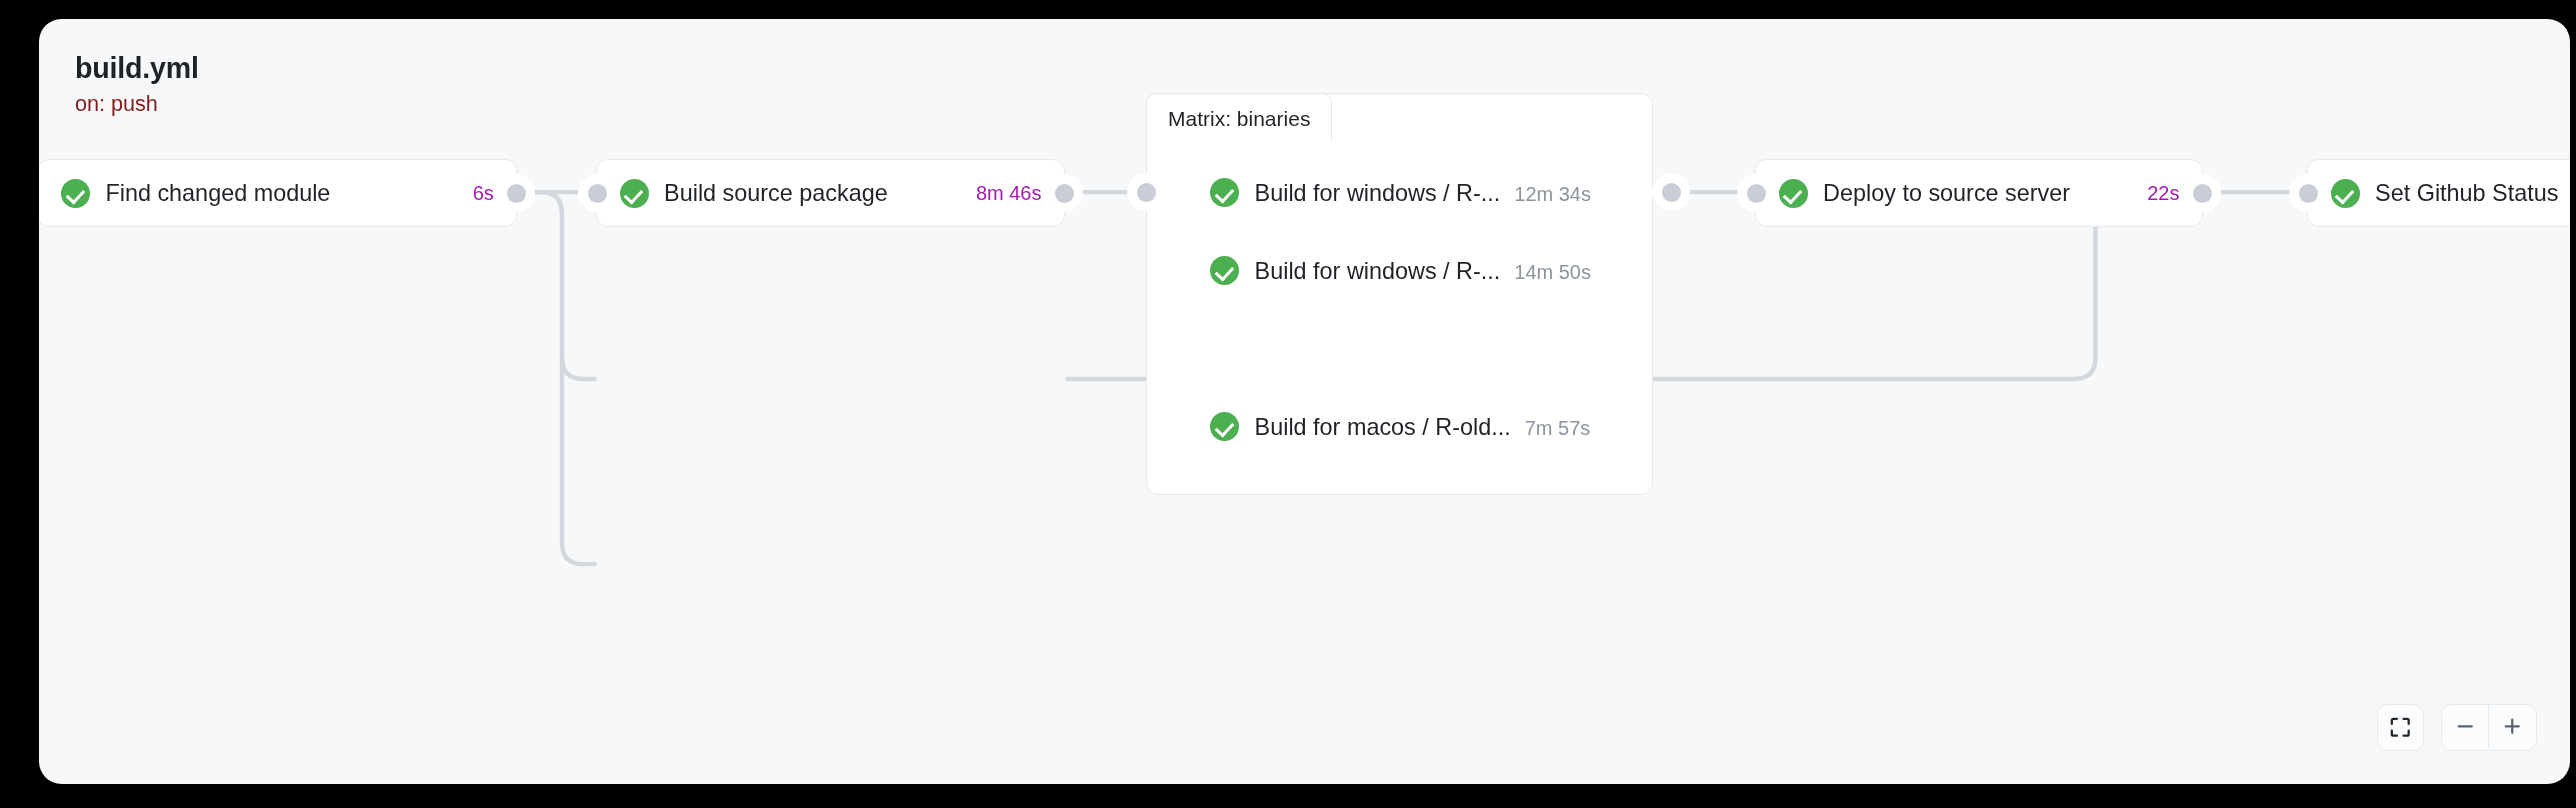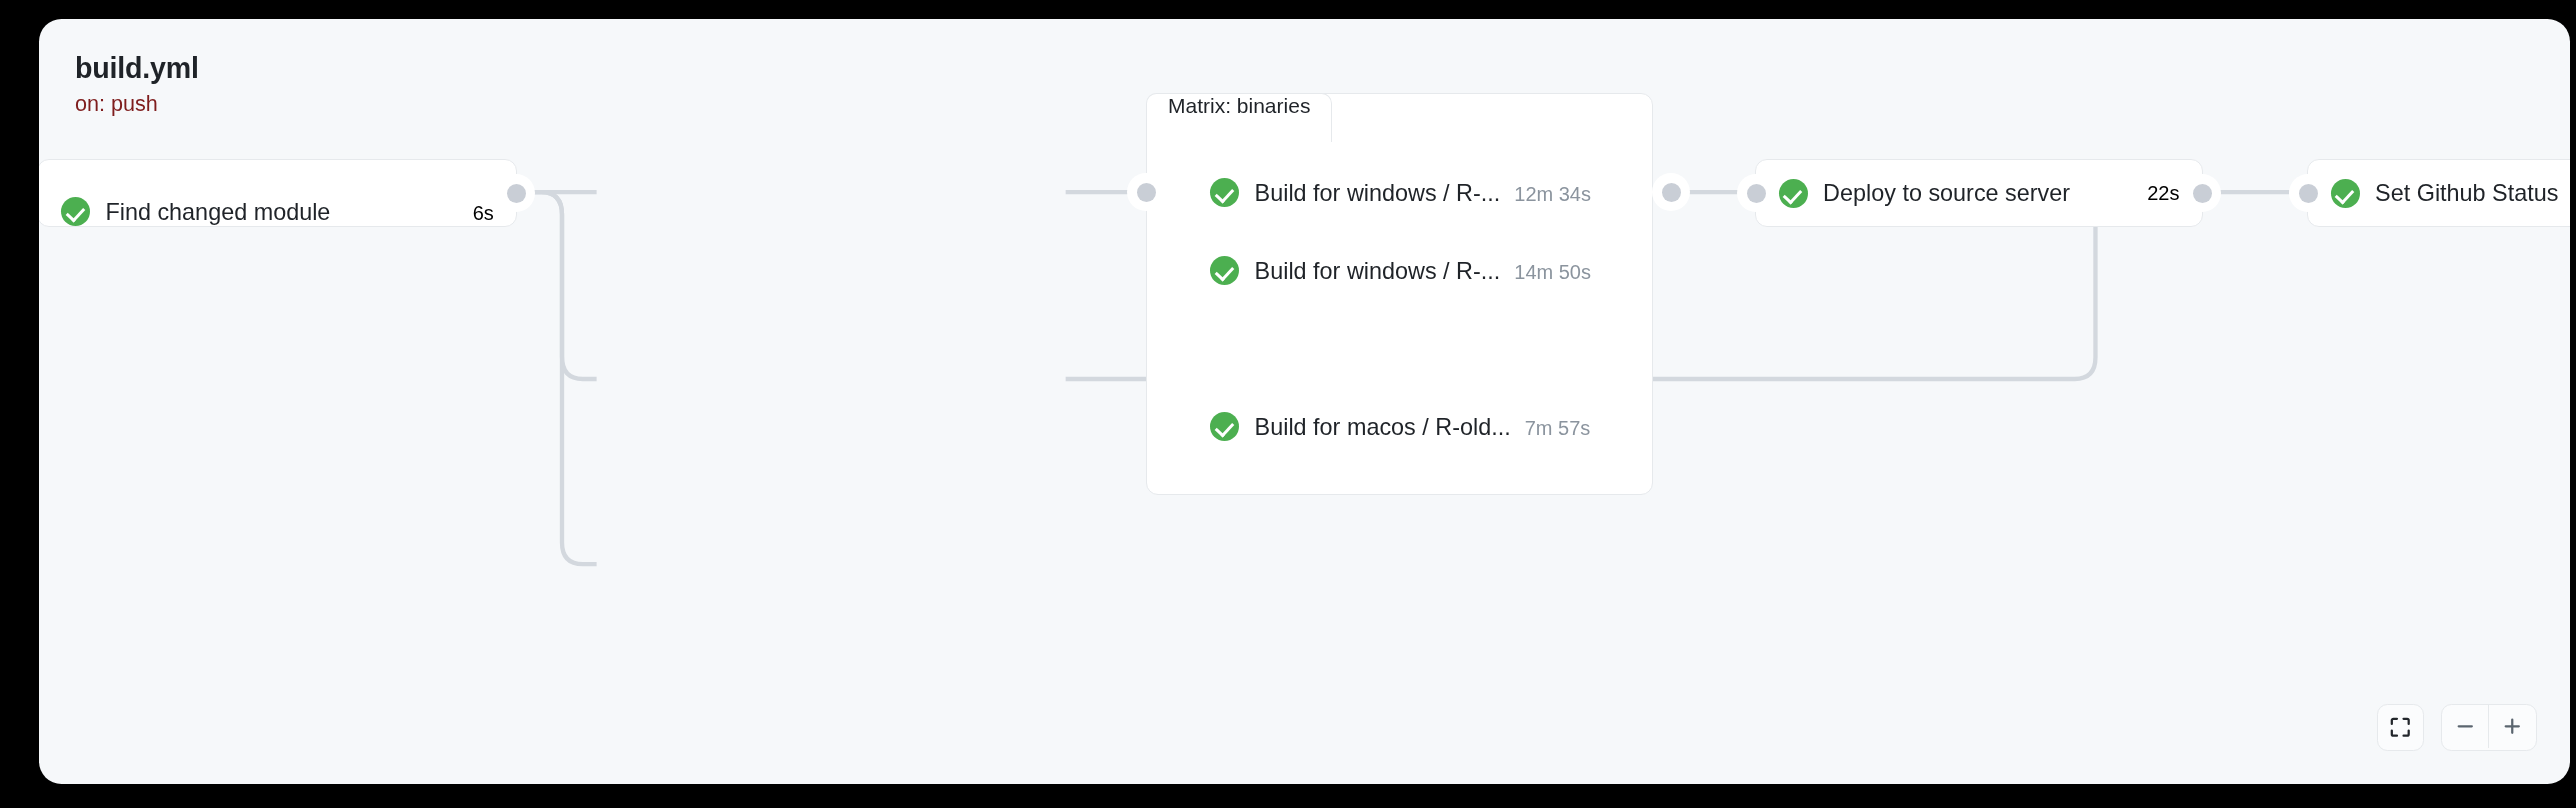--- a/index.html
+++ b/index.html
@@ -88,21 +88,21 @@
     position: absolute;
     left: 1107px;
     top: 74px;
     height: 50px;
     background: #ffffff;
     border: 1.7px solid #e6e9ec;
     border-bottom: none;
     border-radius: 10.4px 10.4px 0 0;
     padding: 0 21px;
     display: flex;
-    align-items: flex-start;
+    align-items: center;
     box-sizing: border-box;
     z-index: 3;
   }
   #matrix-tab-label {
     font-size: 21px;
     color: #1f2328;
     white-space: nowrap;
     line-height: 24px;
   }
   
@@ -169,21 +169,21 @@
     z-index: 6;
   }
   .node .job-name {
     font-size: 23.4px;
     color: #1f2328;
     white-space: nowrap;
     line-height: 28px;
   }
   .node .job-time {
     font-size: 20px;
-    color: #000000;
+    color: #a21caf;
     white-space: nowrap;
     margin-left: auto;
     padding-left: 22.5px;
     line-height: 26px;
   }
 
   
   .status-icon {
     flex: 0 0 auto;
     width: 29px;
@@ -321,27 +321,34 @@
       <span class="status-icon"></span>
       <span class="job-name">Build for windows / R-...</span>
       <span class="job-time">14m 50s</span>
     </div>
     <div class="matrix-row" style="left:1171px; top:393px;">
       <span class="status-icon"></span>
       <span class="job-name">Build for macos / R-old...</span>
       <span class="job-time">7m 57s</span>
     </div>
 
-    <div class="node" style="left:-1.7px; top:140px; width:480px; height:68px;align-items:flex-end;">
+    <div class="node" style="left:-1.7px; top:140px; width:480px; height:68px;">
       <span class="status-icon"></span>
       <span class="job-name">Find changed module</span>
       <span class="job-time">6s</span>
       <span class="handle out"></span>
     </div>
 
+    <div class="node" style="left:557px; top:140px; width:469px; height:68px;">
+      <span class="status-icon"></span>
+      <span class="job-name">Build source package</span>
+      <span class="job-time">8m 46s</span>
+      <span class="handle in"></span>
+      <span class="handle out"></span>
+    </div>
 
 
 
     <div class="node" style="left:1716px; top:140px; width:448px; height:68px;">
       <span class="status-icon"></span>
       <span class="job-name">Deploy to source server</span>
       <span class="job-time">22s</span>
       <span class="handle in"></span>
       <span class="handle out"></span>
     </div>

